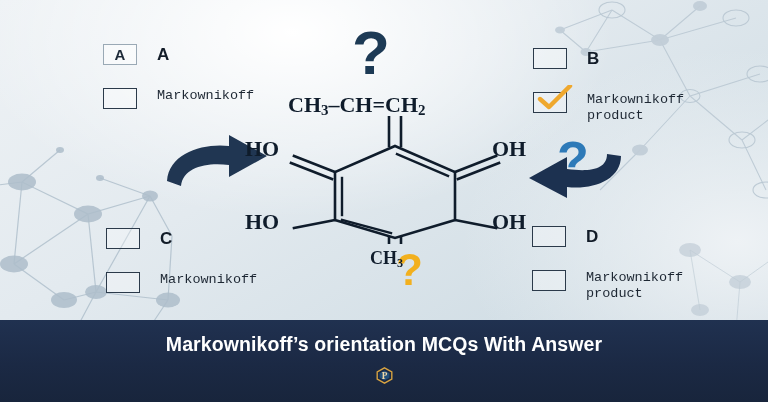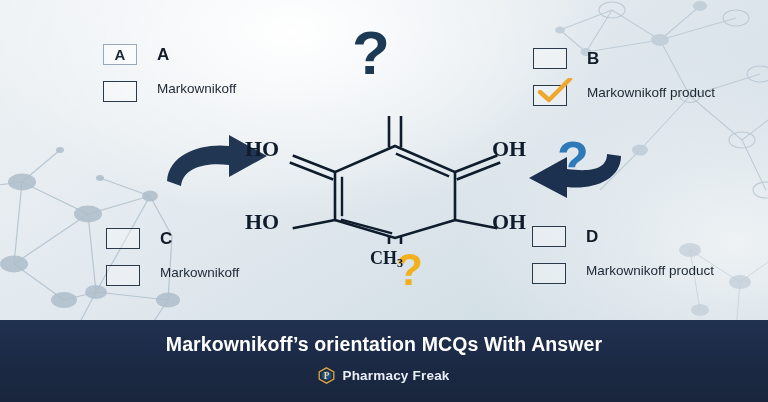--- a/index.html
+++ b/index.html
@@ -17,21 +17,21 @@
       linear-gradient(150deg,#eef2f5 0%,#e3eaef 38%,#d3dfe6 72%,#c6d4dd 100%);
     overflow:hidden;
   }
 
   
   .netlayer{position:absolute;inset:0;pointer-events:none;}
 
   
   .option{position:absolute;}
   .opt-row{display:flex;align-items:flex-start;}
-  .opt-row + .opt-row{margin-top:16px;}
+  .opt-row + .opt-row{margin-top:23px;font-family:Liberation Mono, monospace;}
 
   .cbox{
     width:34px;height:21px;
     border:1.6px solid #2b3a4a;
     background:rgba(255,255,255,0.30);
     box-sizing:border-box;
     flex:0 0 auto;
     position:relative;
   }
   .letterbox{
@@ -219,20 +219,23 @@
 
   <div class="arrowwrap" style="left:523px;top:154px;width:102px;height:50px;">
     <svg width="102" height="50" viewBox="0 0 102 50">
       <path d="M98 2 C98 26, 70 36, 44 33 L44 44 L6 24 L44 3 L44 15
                C66 18, 84 16, 84 0 Z" fill="#1c3150"></path>
     </svg>
   </div>
 
   <div class="chem">
 
+    <div class="chemtxt" style="left:38px;top:0px;font-size:22px;">
+      CH<sub>3</sub>–CH=CH<sub>2</sub>
+    </div>
 
     <svg style="position:absolute;left:0;top:24px;" width="290" height="128" viewBox="0 0 290 128">
       <g stroke="#0f1c2b" stroke-width="2.6" fill="none" stroke-linecap="square">
 
         <path d="M145 30 L205 56 L205 104 L145 122 L85 104 L85 56 Z"></path>
 
         <path d="M92 62 L92 99" stroke-width="2.4"></path>
 
         <path d="M147 38 L198 60" stroke-width="2.4"></path>
 
@@ -268,17 +271,16 @@
   </div>
 
   <div id="banner">
     <div id="banner-title">Markownikoff’s orientation MCQs With Answer</div>
     <div id="brand">
       <svg width="17" height="17" viewBox="0 0 20 20">
         <path d="M10 1 L18.6 5.8 L18.6 14.2 L10 19 L1.4 14.2 L1.4 5.8 Z" fill="none" stroke="#d9a441" stroke-width="1.6"></path>
         <path d="M10 4 L15.8 7.3 L15.8 12.7 L10 16 L4.2 12.7 L4.2 7.3 Z" fill="#2a6fa8" opacity="0.55"></path>
         <text x="10" y="14" text-anchor="middle" font-family="Liberation Serif, serif" font-size="11" font-weight="bold" fill="#f1d9a8">P</text>
       </svg>
-      <span id="brand-name">Pharmacy Freak</span>
     </div>
   </div>
 
 </div>
 
 </body></html>

